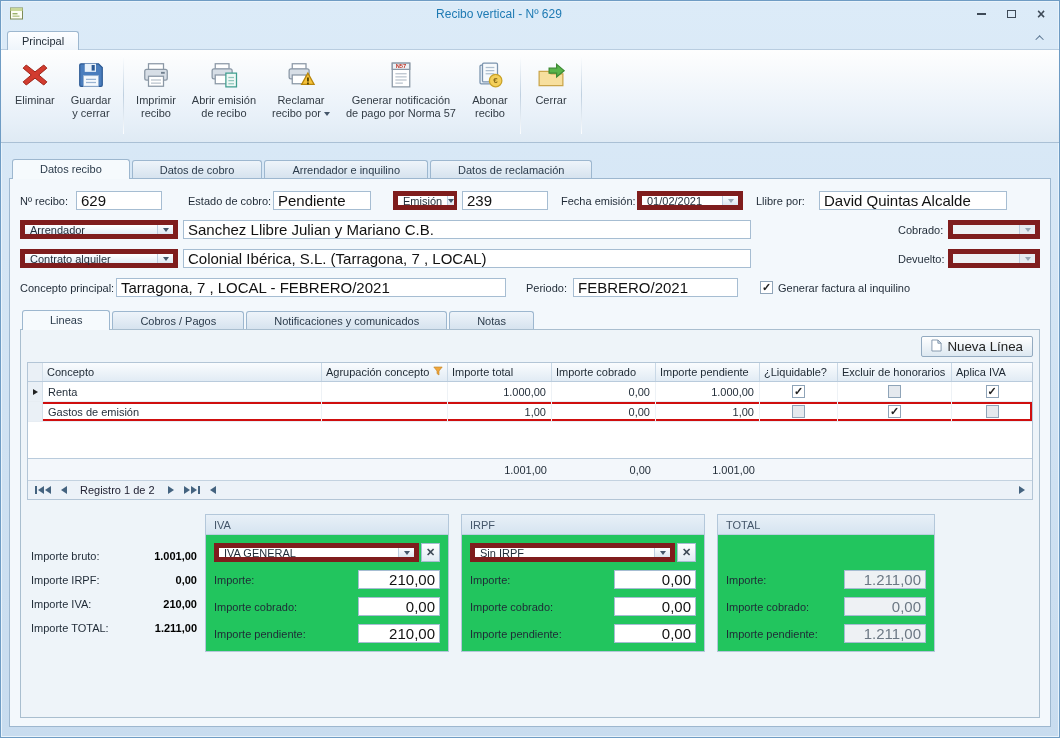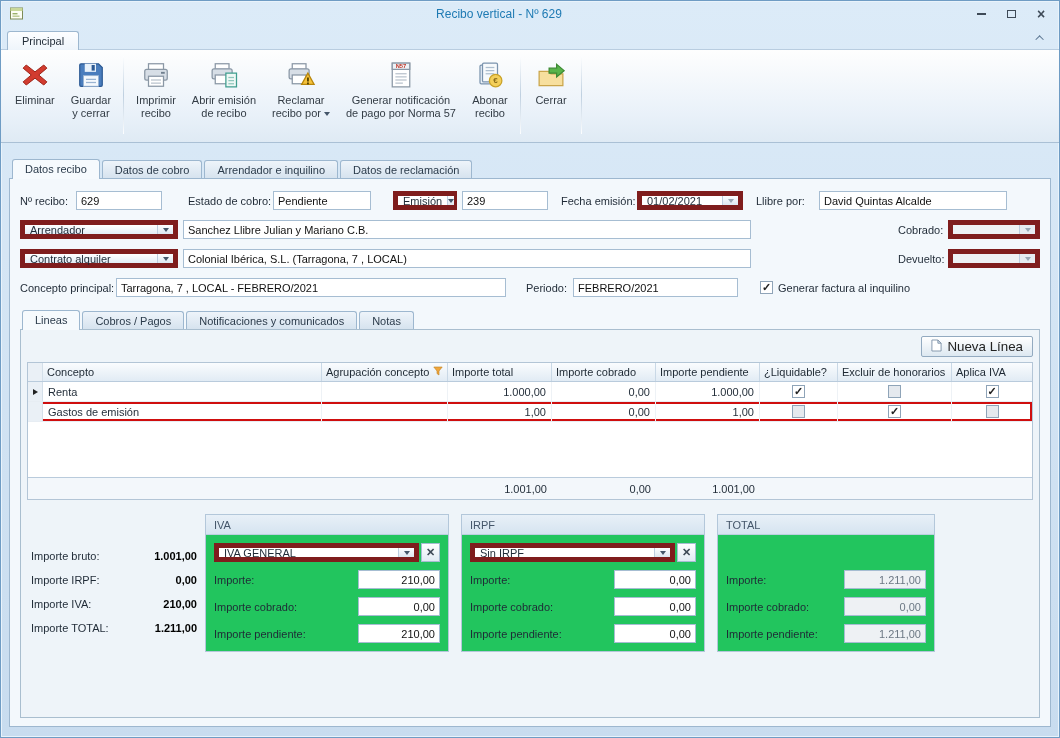--- a/index.html
+++ b/index.html
@@ -30,29 +30,29 @@
   .rbtn { display:flex; flex-direction:column; align-items:center; padding:4px 7px 2px; min-width:52px; max-width:140px; border:1px solid transparent; border-radius:2px; }
   .rbtn .ric { width:32px; height:32px; display:flex; align-items:center; justify-content:center; }
   .rbtn .ric svg { width:30px; height:30px; }
   .rlbl { margin-top:3px; text-align:center; line-height:1.2; color:#333c45; white-space:pre-line; }
   .dd-caret { display:inline-block; width:0; height:0; border-left:3.5px solid transparent; border-right:3.5px solid transparent; border-top:4px solid #44566a; margin-left:3px; vertical-align:middle; }
   .rsep { width:1px; align-self:stretch; margin:2px 4px 6px; background:linear-gradient(#fdfeff,#bfd0e0,#fdfeff); }
 
   
   .main { flex:1; display:flex; flex-direction:column; margin:14px 8px 10px; }
   .tabstrip { display:flex; align-items:flex-end; padding-left:3px; height:21px; }
-  .tab { padding:3px 12px; border:1px solid #9db7cf; border-bottom:none; border-radius:3px 3px 0 0;
+  .tab { padding:3px 27px; border:1px solid #9db7cf; border-bottom:none; border-radius:3px 3px 0 0;
     background:linear-gradient(#eef4fa,#d5e2ee); margin-right:2px; color:#2b3b4b; margin-bottom:-1px; }
   .tab.active { background:#f6fafd; z-index:4; position:relative; padding-bottom:4px; }
   .panel { flex:1; border:1px solid #9db7cf; background:#f3f8fc; padding:12px 10px 8px; display:flex; flex-direction:column; min-height:0; }
 
   
   .frow { display:flex; align-items:center; margin-bottom:10px; }
   .lbl { color:#1f2a36; }
-  .tb { height:19px; border:1px solid #a6bdd2; background:#fff; font-family:"Liberation Sans", sans-serif; font-size:11px; padding:0 4px; color:#111; }
+  .tb { height:19px; border:1px solid #a6bdd2; background:#fff; font-family:"Liberation Sans", sans-serif; font-size:15px; padding:0 4px; color:#111; }
   .tb.num { text-align:right; }
   .tb.dis { background:#eef1f4; color:#6c7884; }
   .combo { display:flex; align-items:center; height:19px; border:5px solid #7f1d1d; background:#fff; }
   .combo .cval { padding:0 5px; flex:1; white-space:nowrap; }
   .combo .cbtn { width:16px; height:100%; border-left:1px solid #bccde0; background:linear-gradient(#fdfeff,#dce7f1); display:flex; align-items:center; justify-content:center; }
   .combo.btnlike { background:linear-gradient(#ffffff,#e3edf6); }
   .combo.disabled { background:#eef1f4; }
   .combo.disabled .cbtn { background:#e6ebf0; }
   .tri-down { width:0; height:0; border-left:3.5px solid transparent; border-right:3.5px solid transparent; border-top:4px solid #44566a; }
   .combo.disabled .tri-down, .cbtn.dis .tri-down { border-top-color:#9aa8b6; }
@@ -451,20 +451,48 @@
             <div class="cell c-concepto"></div>
             <div class="cell c-agrup"></div>
             <div class="cell c-total numc">1.001,00</div>
             <div class="cell c-cobrado numc">0,00</div>
             <div class="cell c-pend numc">1.001,00</div>
             <div class="cell c-liq"></div>
             <div class="cell c-excl"></div>
             <div class="cell c-iva"></div>
           </div>
 
+          <div class="pager">
+            <span class="nav">
+                <i class="vbar"></i>
+                <i class="tri-l"></i>
+                <i class="tri-l"></i>
+              </span>
+            <span class="nav">
+                <i class="tri-l"></i>
+              </span>
+            <span class="pager-text">Registro 1 de 2</span>
+            <span class="nav">
+                <i class="tri-r"></i>
+              </span>
+            <span class="nav">
+                <i class="tri-r"></i>
+                <i class="tri-r"></i>
+                <i class="vbar"></i>
+              </span>
+            <span class="hsb">
+              <span class="nav">
+                  <i class="tri-l"></i>
+                </span>
+              <span class="track"></span>
+              <span class="nav">
+                  <i class="tri-r"></i>
+                </span>
+            </span>
+          </div>
         </div>
 
         <div class="bottom">
 
           <div class="totals">
             <div class="trow">
               <span class="tl">Importe bruto:</span>
               <span class="tv">1.001,00</span>
             </div>
             <div class="trow">

